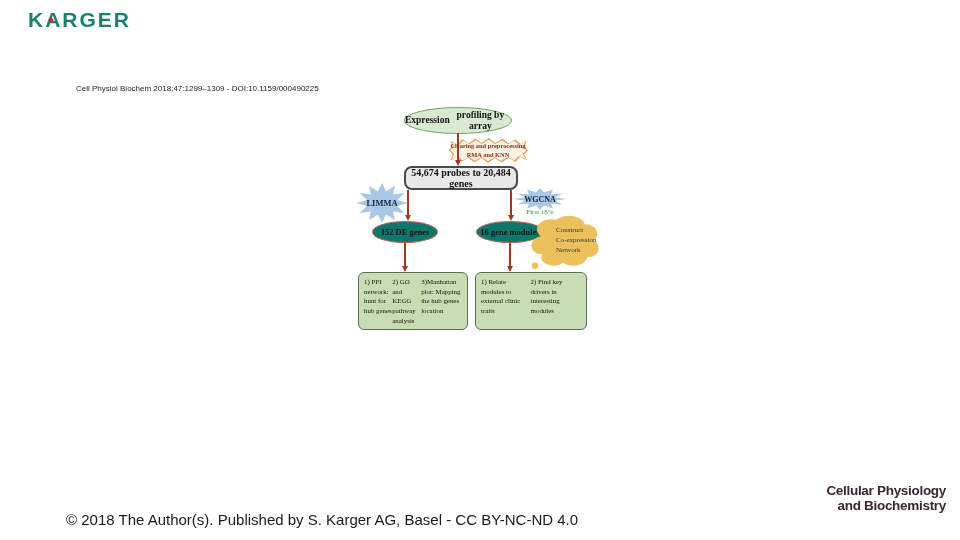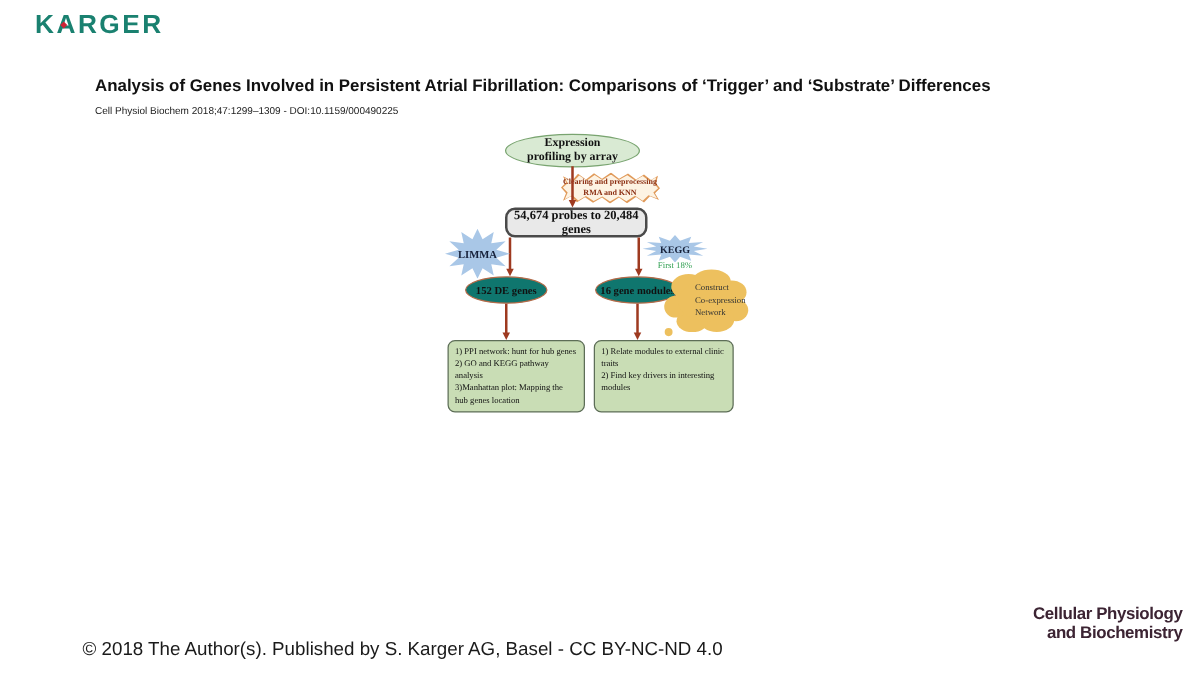--- a/index.html
+++ b/index.html
@@ -13,21 +13,21 @@
                   transform:rotate(45deg);}
 
   
   .page-title{position:absolute;left:76px;top:61px;width:840px;font-size:13.5px;font-weight:bold;
               color:#111;white-space:nowrap;}
   .citation{position:absolute;left:76px;top:84px;font-size:8px;color:#222;}
 
   
   .diagram{position:absolute;left:350px;top:100px;width:256px;height:236px;
            font-family:"Liberation Serif",serif;color:#111;}
-  .node{position:absolute;display:flex;flex-direction:column;align-items:center;
+  .node{position:absolute;display:flex;flex-direction:row;align-items:center;
         justify-content:center;text-align:center;box-sizing:border-box;}
 
   .ellipse-green{left:54px;top:7px;width:108px;height:27px;background:#d9ead3;
                  border:1.5px solid #79a470;border-radius:50%;font-size:9.5px;font-weight:bold;
                  line-height:1.15;}
   .gray-box{left:54px;top:66px;width:114px;height:24px;background:#e9e9e9;
             border:2px solid #4a4a4a;border-radius:8px;font-size:10px;font-weight:bold;}
   .ellipse-peach{background:#0f766e;border:1.3px solid #b36a48;border-radius:50%;
                  font-size:8.5px;font-weight:bold;}
   .peach-left{left:22px;top:121px;width:66px;height:22px;}
@@ -81,21 +81,20 @@
 </head>
 <body>
 
 <div class="slide">
 
   <div class="karger-logo">
     <span>KARGER</span>
     <span class="karger-diamond"></span>
   </div>
 
-  <div class="page-title">Analysis of Genes Involved in Persistent Atrial Fibrillation: Comparisons of ‘Trigger’ and ‘Substrate’ Differences</div>
   <div class="citation">Cell Physiol Biochem 2018;47:1299–1309 -  DOI:10.1159/000490225</div>
 
   <div class="diagram">
 
     <div class="node ellipse-green">
       <div>Expression</div>
       <div>profiling by array</div>
     </div>
 
     <div class="banner">
@@ -113,21 +112,21 @@
       <div>54,674 probes to 20,484 genes</div>
     </div>
 
     <div class="varrow arr-l2"></div>
     <div class="varrow arr-r2"></div>
 
     <div class="starburst limma">
       <span>LIMMA</span>
     </div>
     <div class="starburst wgcna">
-      <span>KEGG</span>
+      <span>WGCNA</span>
     </div>
     <div class="first25">First 18%</div>
 
     <div class="node ellipse-peach peach-left">
       <span>152 DE genes</span>
     </div>
     <div class="node ellipse-peach peach-right">
       <span>16 gene modules</span>
     </div>
 

